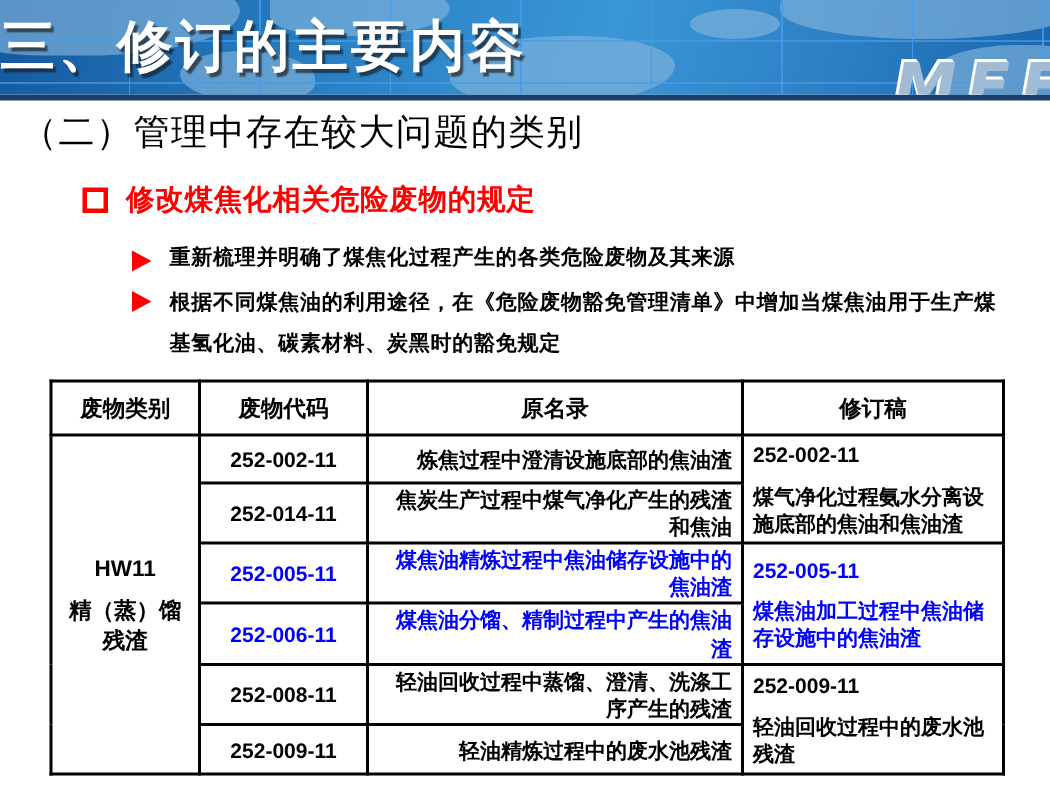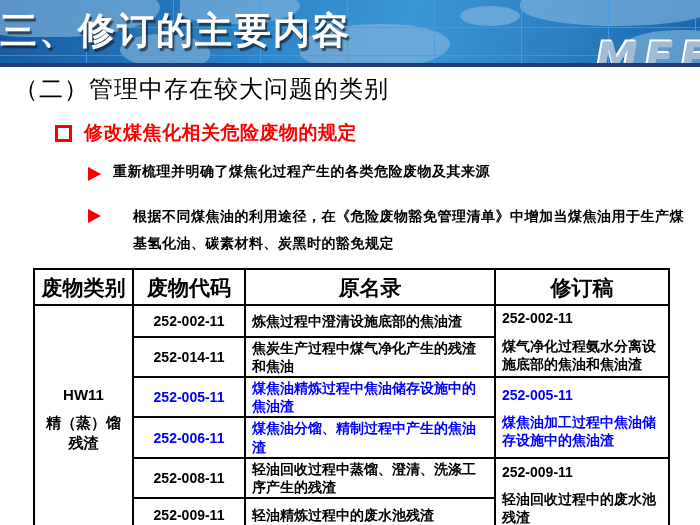--- a/index.html
+++ b/index.html
@@ -45,37 +45,37 @@
     margin:7px 0 0 14px;font-size:24px;font-weight:normal;color:#000000;
     letter-spacing:1px;line-height:1.25;
   }
   .bullet-row{margin:16px 0 0 55px;display:flex;align-items:center;}
   .sq-icon{
     display:inline-block;width:11px;height:11px;border:3px solid #ff0000;
     margin-right:12px;flex:none;
   }
   .bullet-text{font-size:19px;font-weight:bold;color:#ff0000;letter-spacing:.5px;}
   .sub-row{margin:15px 0 0 88px;display:flex;align-items:flex-start;}
-  .sub-row.second{margin-top:22px;gap:20px;}
+  .sub-row.second{margin-top:7px;}
   .arrow-icon{
     display:inline-block;width:0;height:0;flex:none;
     border-left:13px solid #ff0000;border-top:7px solid transparent;border-bottom:7px solid transparent;
     margin:6px 12px 0 0;
   }
   .sub-text{font-size:14px;font-weight:bold;color:#000000;line-height:1.45;letter-spacing:.5px;}
   .sub-text.wrap{width:557px;line-height:1.9;}
   
   table.wt{
     border-collapse:collapse;margin:12px 0 0 33px;width:635px;table-layout:fixed;
     font-size:14px;font-weight:bold;color:#000000;
   }
   table.wt th,table.wt td{border:2px solid #000000;padding:1px 6px;line-height:1.3;}
-  table.wt th{height:32px;font-size:21px;text-align:center;font-weight:bold;background:#ffffff;}
+  table.wt th{height:32px;font-size:15px;text-align:center;font-weight:bold;background:#ffffff;}
   td.code-cell{text-align:center;white-space:nowrap;}
-  td.orig-cell{text-align:left;}
+  td.orig-cell{text-align:right;}
   td.cat-cell{text-align:center;vertical-align:middle;font-size:15px;}
   td.rev-cell{text-align:left;vertical-align:middle;}
   .rev-code{display:block;margin:2px 0 0 0;}
   .rev-desc{display:block;margin:9px 0 2px 0;}
   .cat-name{display:block;margin-top:9px;}
   .blue{color:#0000ff;}
   tr.h1{height:31px;} tr.h2{height:37px;padding-left:12px;} tr.h3{height:35px;padding-left:48px;}
   tr.h4{height:30px;border-radius:13px;} tr.h5{height:36px;} tr.h6{height:33px;}
 </style>
 </head>

